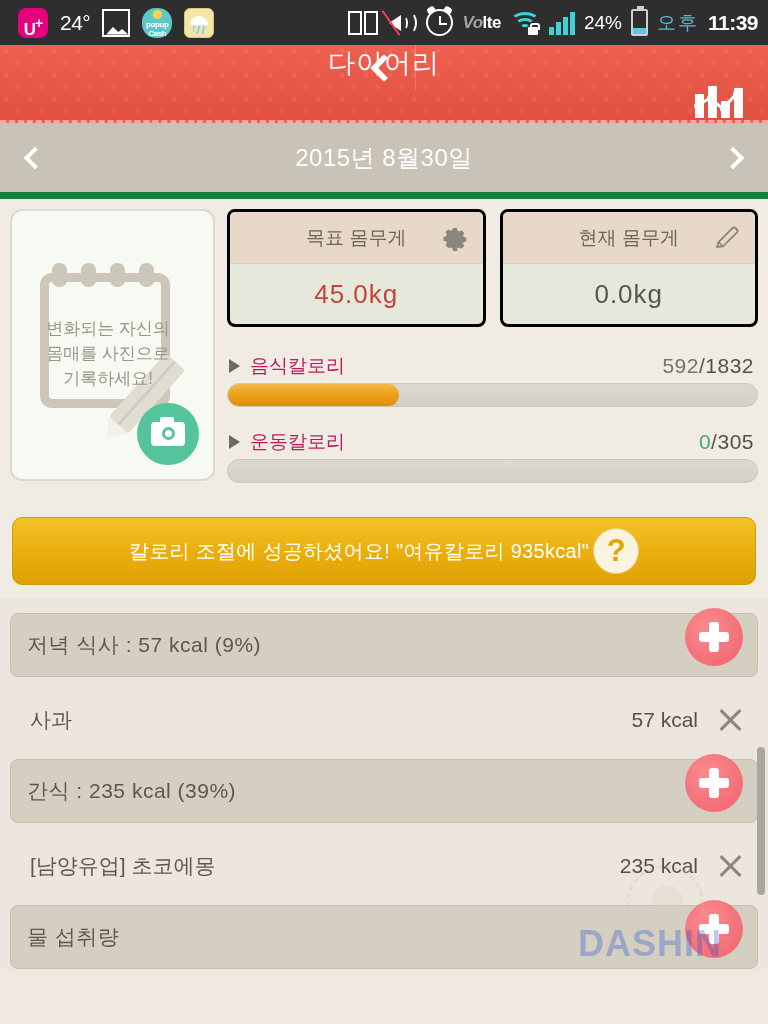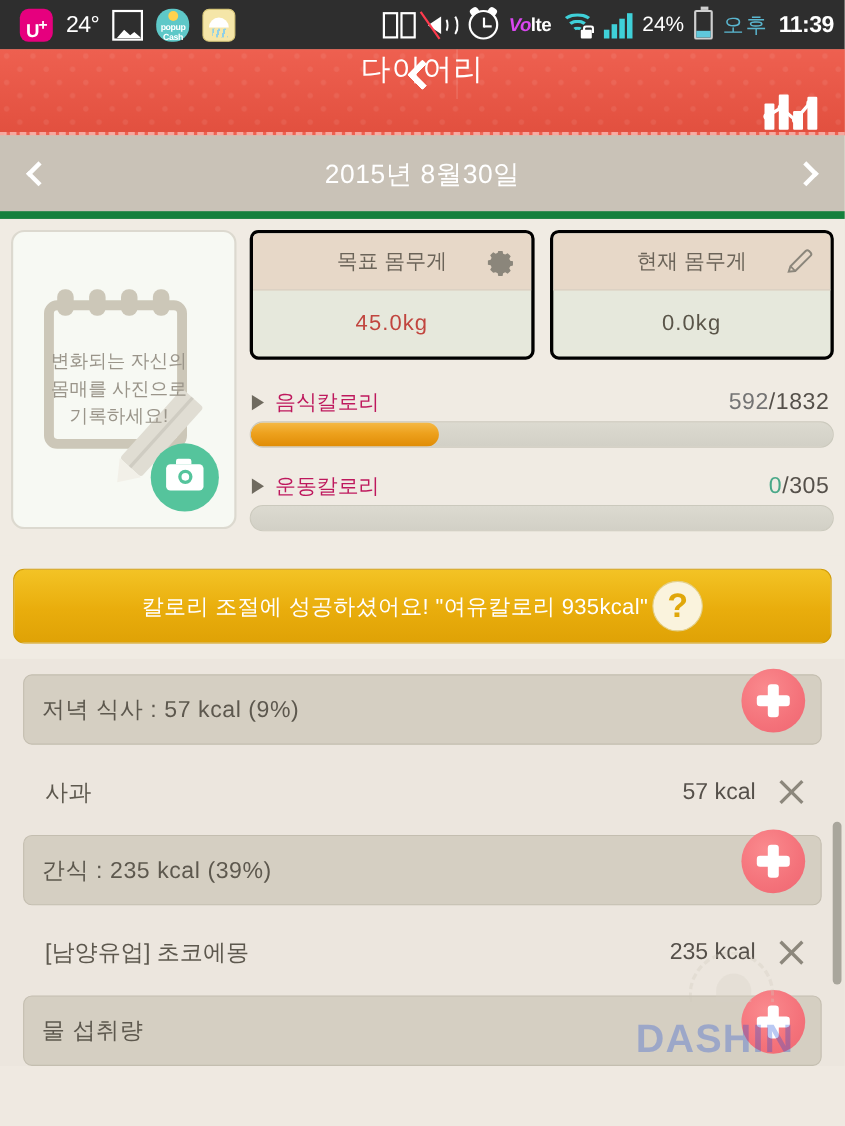--- a/index.html
+++ b/index.html
@@ -66,21 +66,21 @@
     border-top-color:transparent; border-bottom-color:transparent; border-radius:50%;
   }
   .mute-icon .arc1 { left:13px; top:6px; width:8px; height:14px; }
   .mute-icon .arc2 { left:16px; top:2px; width:14px; height:22px; }
   .clock-icon { width: 27px; height: 27px; border: 2px solid #fff; border-radius: 50%; position: relative; }
   .clock-icon::before { content:""; position:absolute; left:11px; top:5px; width:2px; height:9px; background:#fff;}
   .clock-icon::after { content:""; position:absolute; left:12px; top:12px; width:7px; height:2px; background:#fff;}
   .bell-l, .bell-r { position:absolute; top:-4px; width:8px; height:6px; background:#fff; border-radius:3px 3px 0 0;}
   .bell-l { left:-1px; transform: rotate(-35deg);} .bell-r { right:-1px; transform: rotate(35deg);}
   .volte { font-size: 17px; font-weight: bold; letter-spacing: -0.5px; }
-  .volte .vo { color: #d946ef; font-style: italic; }
+  .volte .vo { color: #a3a3a3; font-style: italic; }
   .wifi { position: relative; width: 30px; height: 24px; }
   .wifi .w3, .wifi .w2, .wifi .w1 {
     position:absolute; left:50%; transform: translateX(-50%);
     border: 3px solid #3fd0d8; border-bottom-color: transparent;
     border-left-color: transparent; border-right-color: transparent; border-radius: 50%;
   }
   .wifi .w3 { top:1px; width:30px; height:20px;}
   .wifi .w2 { top:7px; width:20px; height:14px;}
   .wifi .w1 { top:13px; width:10px; height:8px;}
   .wifi .lock { position:absolute; right:2px; bottom:0; width:10px; height:8px; background:#fff; border-radius:1px;}
@@ -182,21 +182,21 @@
   .right-col { flex: 1; }
   .weight-row { display:flex; gap: 14px; }
   .weight-card {
     flex: 1; border: 3px solid #000000; border-radius: 8px; overflow: hidden; background: #e6e8dc;
   }
   .wc-head {
     height: 52px; background: #e7d8c8; display:flex; align-items:center; justify-content:center;
     position: relative; color: #6b6459; font-size: 19px; border-bottom: 1px solid #d8cfc0;
   }
   .wc-icon { position:absolute; right: 14px; top: 12px; width: 28px; height: 28px; }
-  .wc-value { height: 60px; display:flex; align-items:center; justify-content:center; font-size: 20px; letter-spacing:1px; }
+  .wc-value { height: 60px; display:flex; align-items:center; justify-content:center; font-size: 26px; letter-spacing:1px; }
   .wc-value.target { color: #c1453f; }
   .wc-value.current { color: #5a5549; }
 
   .cal-block { margin-top: 26px; }
   .cal-row { display:flex; align-items:center; justify-content:space-between; padding: 0 4px 4px 2px;}
   .cal-label { display:flex; align-items:center; gap: 10px; color:#be185d; font-size: 19px;}
   .tri { width:0;height:0;border-style:solid;border-width:7px 0 7px 11px;border-color:transparent transparent transparent #6f6a5f;}
   .cal-val { font-size: 21px; color:#55504a; letter-spacing:0.5px;}
   .cal-val .cur-food { color:#737373; }
   .cal-val .cur-ex { color:#49a888; }
@@ -218,21 +218,21 @@
     display:flex; align-items:center; justify-content:center;
   }
   .banner-text { color:#fff; font-size: 20px; letter-spacing:0.3px; }
   .help-icon {
     width: 46px; height: 46px; border-radius: 50%; background: #faf3dd;
     border: 1px solid #e3d08a; color:#e0a70a; font-size: 31px; font-weight: bold;
     display:flex; align-items:center; justify-content:center; margin-left: 4px;
   }
 
   
-  .list { background: #ece6de; padding: 14px 21px 0; position: relative; }
+  .list { background: #ece6de; padding: 14px 10px 0; position: relative; }
   .meal-bar {
     height: 64px; background: #d5cfc2; border: 1px solid #c4beb0; border-radius: 8px;
     display:flex; align-items:center; padding: 0 16px; position: relative; margin-bottom: 4px;
   }
   .meal-title { color:#5d584e; font-size: 21px; letter-spacing:0.5px;}
   .add-btn {
     position:absolute; right: 14px; top: -6px; width: 58px; height: 58px; border-radius:50%;
     background: radial-gradient(circle at 38% 32%, #fa8a8e 0%, #f4727a 60%, #ef6672 100%);
     display:flex; align-items:center; justify-content:center;
   }

